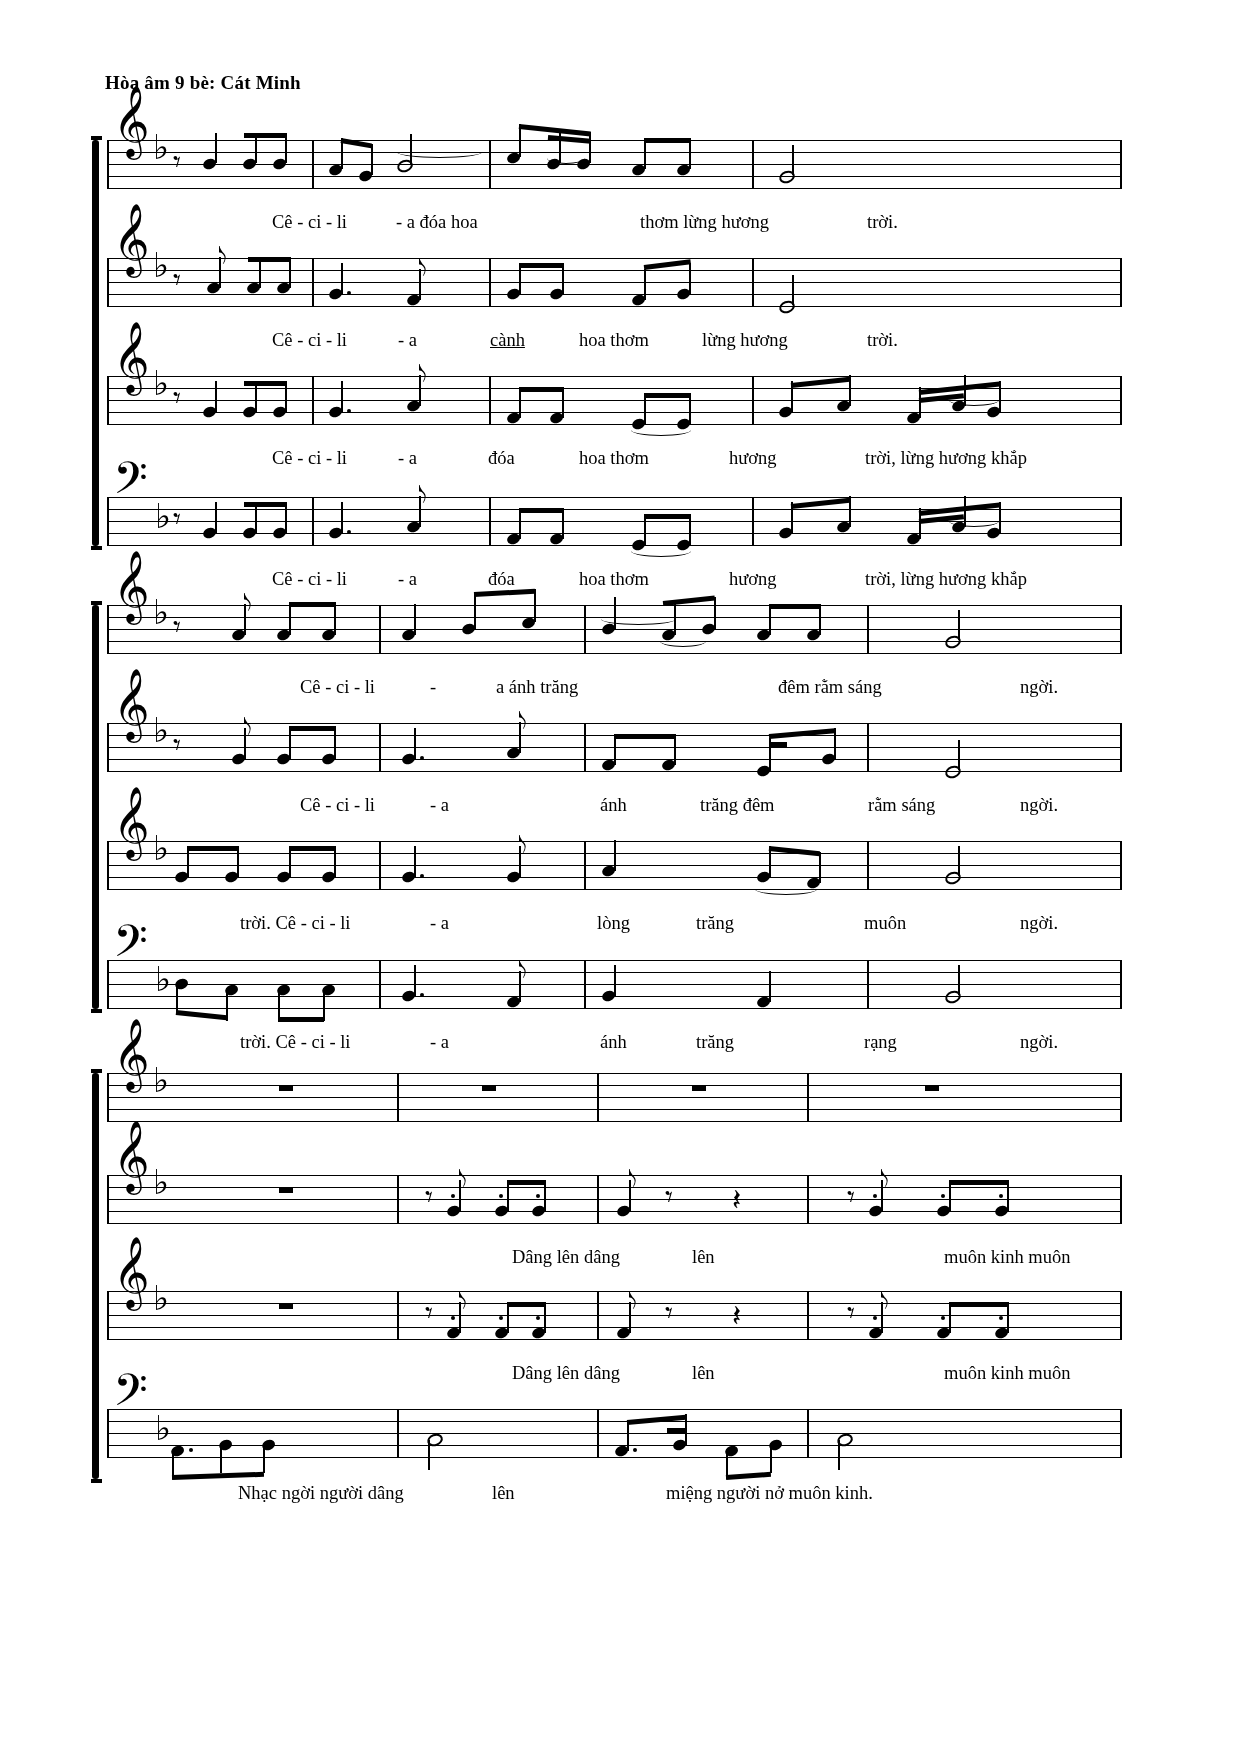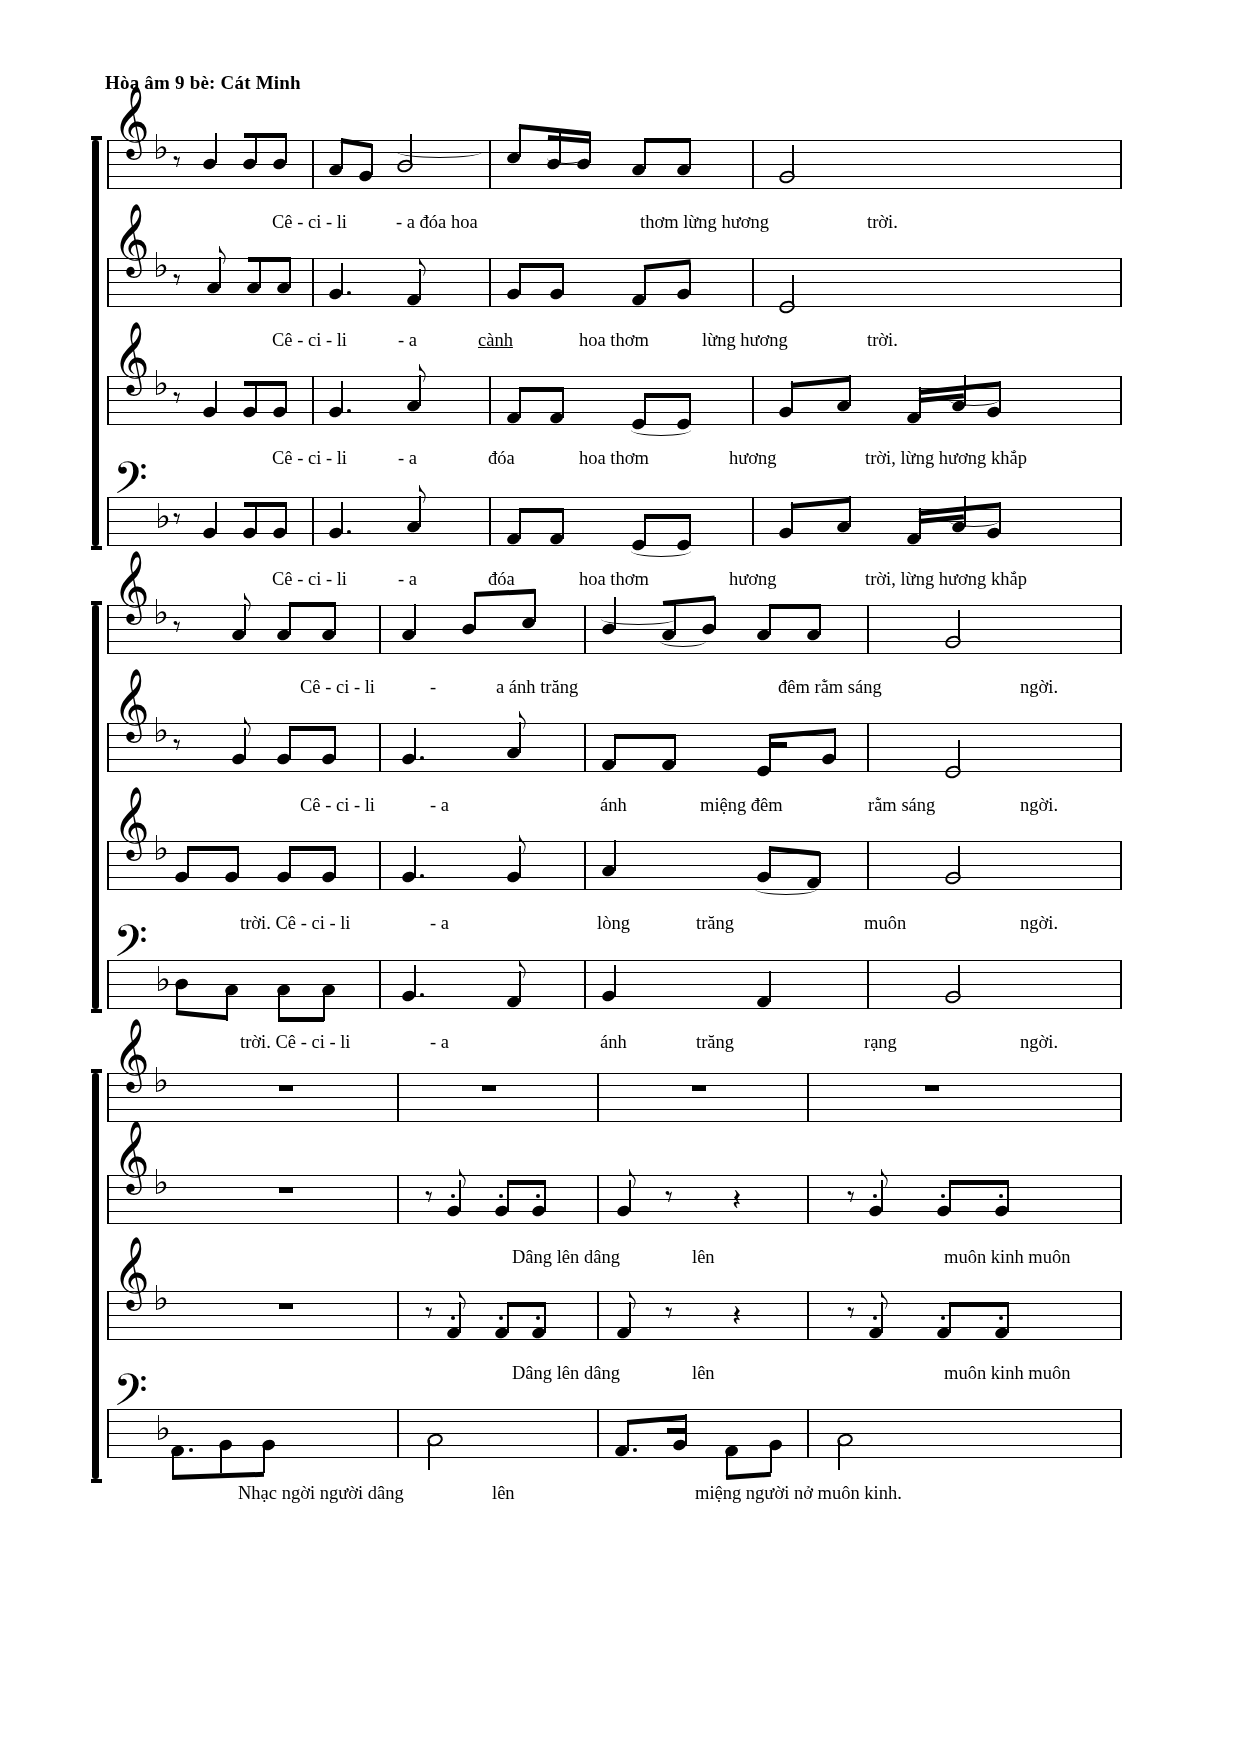--- a/index.html
+++ b/index.html
@@ -297,21 +297,21 @@
       <div class="beam" style="left:537px;top:7px;width:47px;transform:rotate(-7deg);"></div>
       <div class="barline" style="left:645px;"></div>
 
       <div class="nh open" style="left:672px;top:43px;"></div>
         <div class="stem" style="left:685px;top:17px;height:30px;"></div>
       <div class="barline" style="left:1013px;"></div>
     </div>
     <div class="lyricline" style="top:190px;">
       <span class="lyric" style="left:180px;">Cê - ci - li</span>
       <span class="lyric" style="left:306px;">- a</span>
-      <span class="lyric" style="left:386px;text-decoration:underline;">cành</span>
+      <span class="lyric" style="left:398px;text-decoration:underline;">cành</span>
       <span class="lyric" style="left:487px;">hoa thơm</span>
       <span class="lyric" style="left:610px;">lừng hương</span>
       <span class="lyric" style="left:775px;">trời.</span>
     </div>
 
     <div class="stave" style="top:236px;">
       <div class="ln"></div>
         <div class="ln"></div>
         <div class="ln"></div>
         <div class="ln"></div>
@@ -549,21 +549,21 @@
       <div class="barline" style="left:760px;"></div>
 
       <div class="nh open" style="left:838px;top:43px;"></div>
         <div class="stem" style="left:851px;top:17px;height:30px;"></div>
       <div class="barline" style="left:1013px;"></div>
     </div>
     <div class="lyricline" style="top:190px;">
       <span class="lyric" style="left:208px;">Cê - ci - li</span>
       <span class="lyric" style="left:338px;">- a</span>
       <span class="lyric" style="left:508px;">ánh</span>
-      <span class="lyric" style="left:608px;">miệng đêm</span>
+      <span class="lyric" style="left:608px;">trăng đêm</span>
       <span class="lyric" style="left:776px;">rằm sáng</span>
       <span class="lyric" style="left:928px;">ngời.</span>
     </div>
 
     <div class="stave" style="top:236px;">
       <div class="ln"></div>
         <div class="ln"></div>
         <div class="ln"></div>
         <div class="ln"></div>
         <div class="ln"></div>
@@ -832,17 +832,17 @@
       <div class="beam" style="left:619px;top:66px;width:45px;transform:rotate(-4deg);"></div>
       <div class="barline" style="left:700px;"></div>
 
       <div class="nh open" style="left:730px;top:25px;"></div>
         <div class="stem" style="left:731px;top:31px;height:30px;"></div>
       <div class="barline" style="left:1013px;"></div>
     </div>
     <div class="lyricline" style="top:410px;">
       <span class="lyric" style="left:146px;">Nhạc ngời người dâng</span>
       <span class="lyric" style="left:400px;">lên</span>
-      <span class="lyric" style="left:603px;">miệng người nở muôn  kinh.</span>
+      <span class="lyric" style="left:574px;">miệng người nở muôn  kinh.</span>
     </div>
   </div>
 
 </div>
 
 </body></html>

